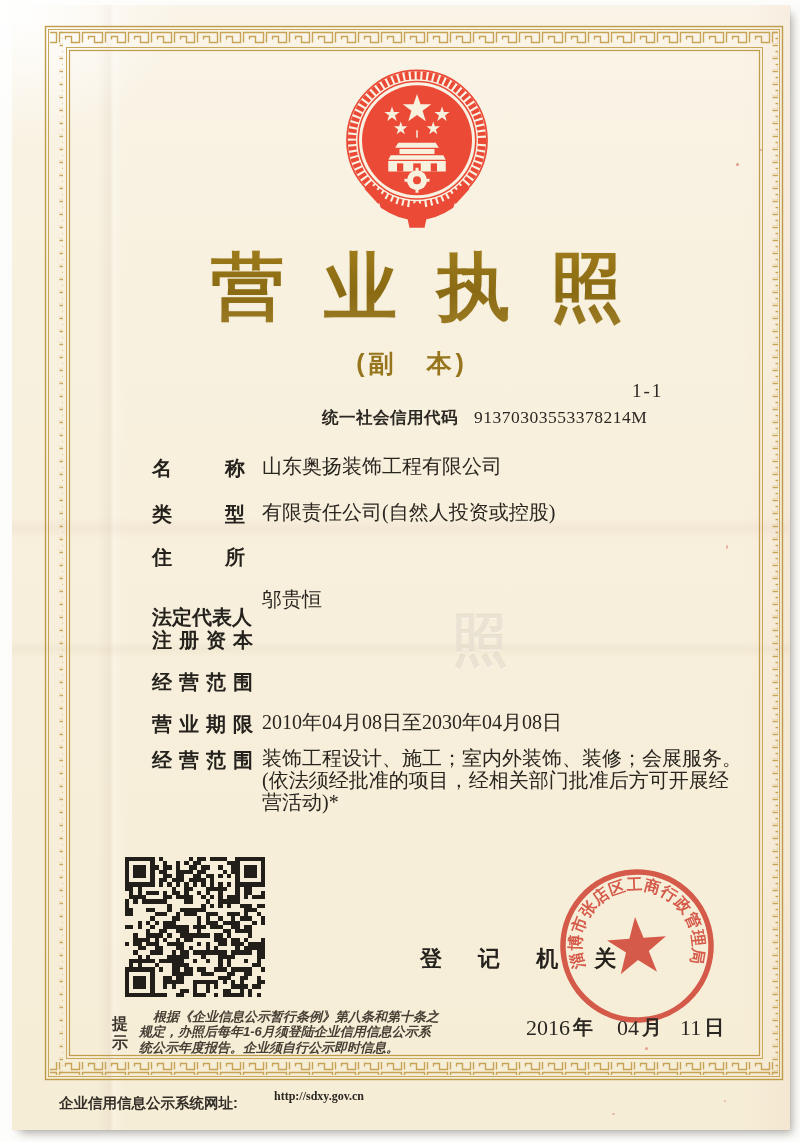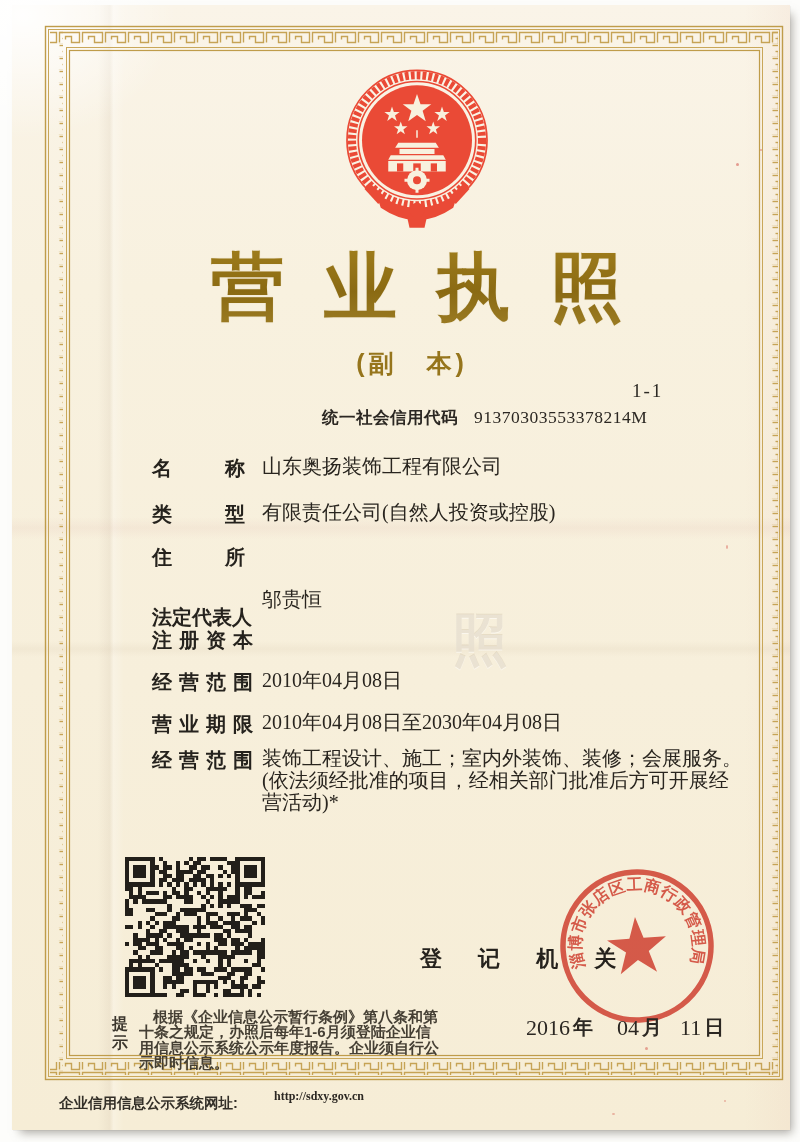--- a/index.html
+++ b/index.html
@@ -73,22 +73,22 @@
   .issue-date{position:absolute;left:514px;top:1009px;display:flex;align-items:center;
     color:#2b2722;}
   .issue-date .num{font-size:22px;font-family:"Liberation Serif","DejaVu Serif",serif;}
   .issue-date .unit{font-size:20px;font-weight:700;margin-left:3px;}
   .issue-date .gap-l{margin-left:24px;}
   .issue-date .gap-m{margin-left:18px;}
   
   .notice{position:absolute;left:100px;top:1004px;display:flex;}
   .notice-label{width:18px;flex:0 0 18px;font-size:16px;font-weight:700;color:#3a352c;
     line-height:19px;margin-top:5px;word-break:break-all;}
-  .notice-text{margin-left:9px;width:302px;font-size:15px;line-height:15.4px;
-    font-weight:700;color:#453f34;text-indent:14px;}
+  .notice-text{margin-left:9px;width:302px;font-size:13px;line-height:15.4px;
+    font-weight:700;color:#453f34;text-indent:14px;font-style:italic;}
   
   .footer-site-label{position:absolute;left:47px;top:1089px;font-size:14.5px;font-weight:700;color:#332f28;}
   .footer-site-url{position:absolute;left:262px;top:1084px;font-size:12px;font-weight:700;color:#2b2722;
     font-family:"Liberation Serif","DejaVu Serif",serif;}
   .footer-producer{position:absolute;left:503px;top:1088px;font-size:14.6px;font-weight:700;color:#332f28;letter-spacing:.4px;}
   
   .watermark{position:absolute;left:440px;top:598px;font-size:56px;font-weight:700;
     color:rgba(196,180,150,.30);letter-spacing:14px;pointer-events:none;
     text-shadow:0 1px 0 rgba(255,255,255,.5);}
 </style>
@@ -193,21 +193,20 @@
   </div>
   <div class="row" style="top:583px">
     <div class="flabel c5">法定代表人</div>
     <div class="fvalue">邬贵恒</div>
   </div>
   <div class="row" style="top:622px">
     <div class="flabel c4">注册资本</div>
   </div>
   <div class="row" style="top:664px">
     <div class="flabel c4">经营范围</div>
-    <div class="fvalue">2010年04月08日</div>
   </div>
   <div class="row" style="top:706px">
     <div class="flabel c4">营业期限</div>
     <div class="fvalue">2010年04月08日至2030年04月08日</div>
   </div>
   <div class="row" style="top:742px">
     <div class="flabel c4">经营范围</div>
     <div class="fvalue">装饰工程设计、施工；室内外装饰、装修；会展服务。(依法须经批准的项目，经相关部门批准后方可开展经营活动)*</div>
   </div>
 

